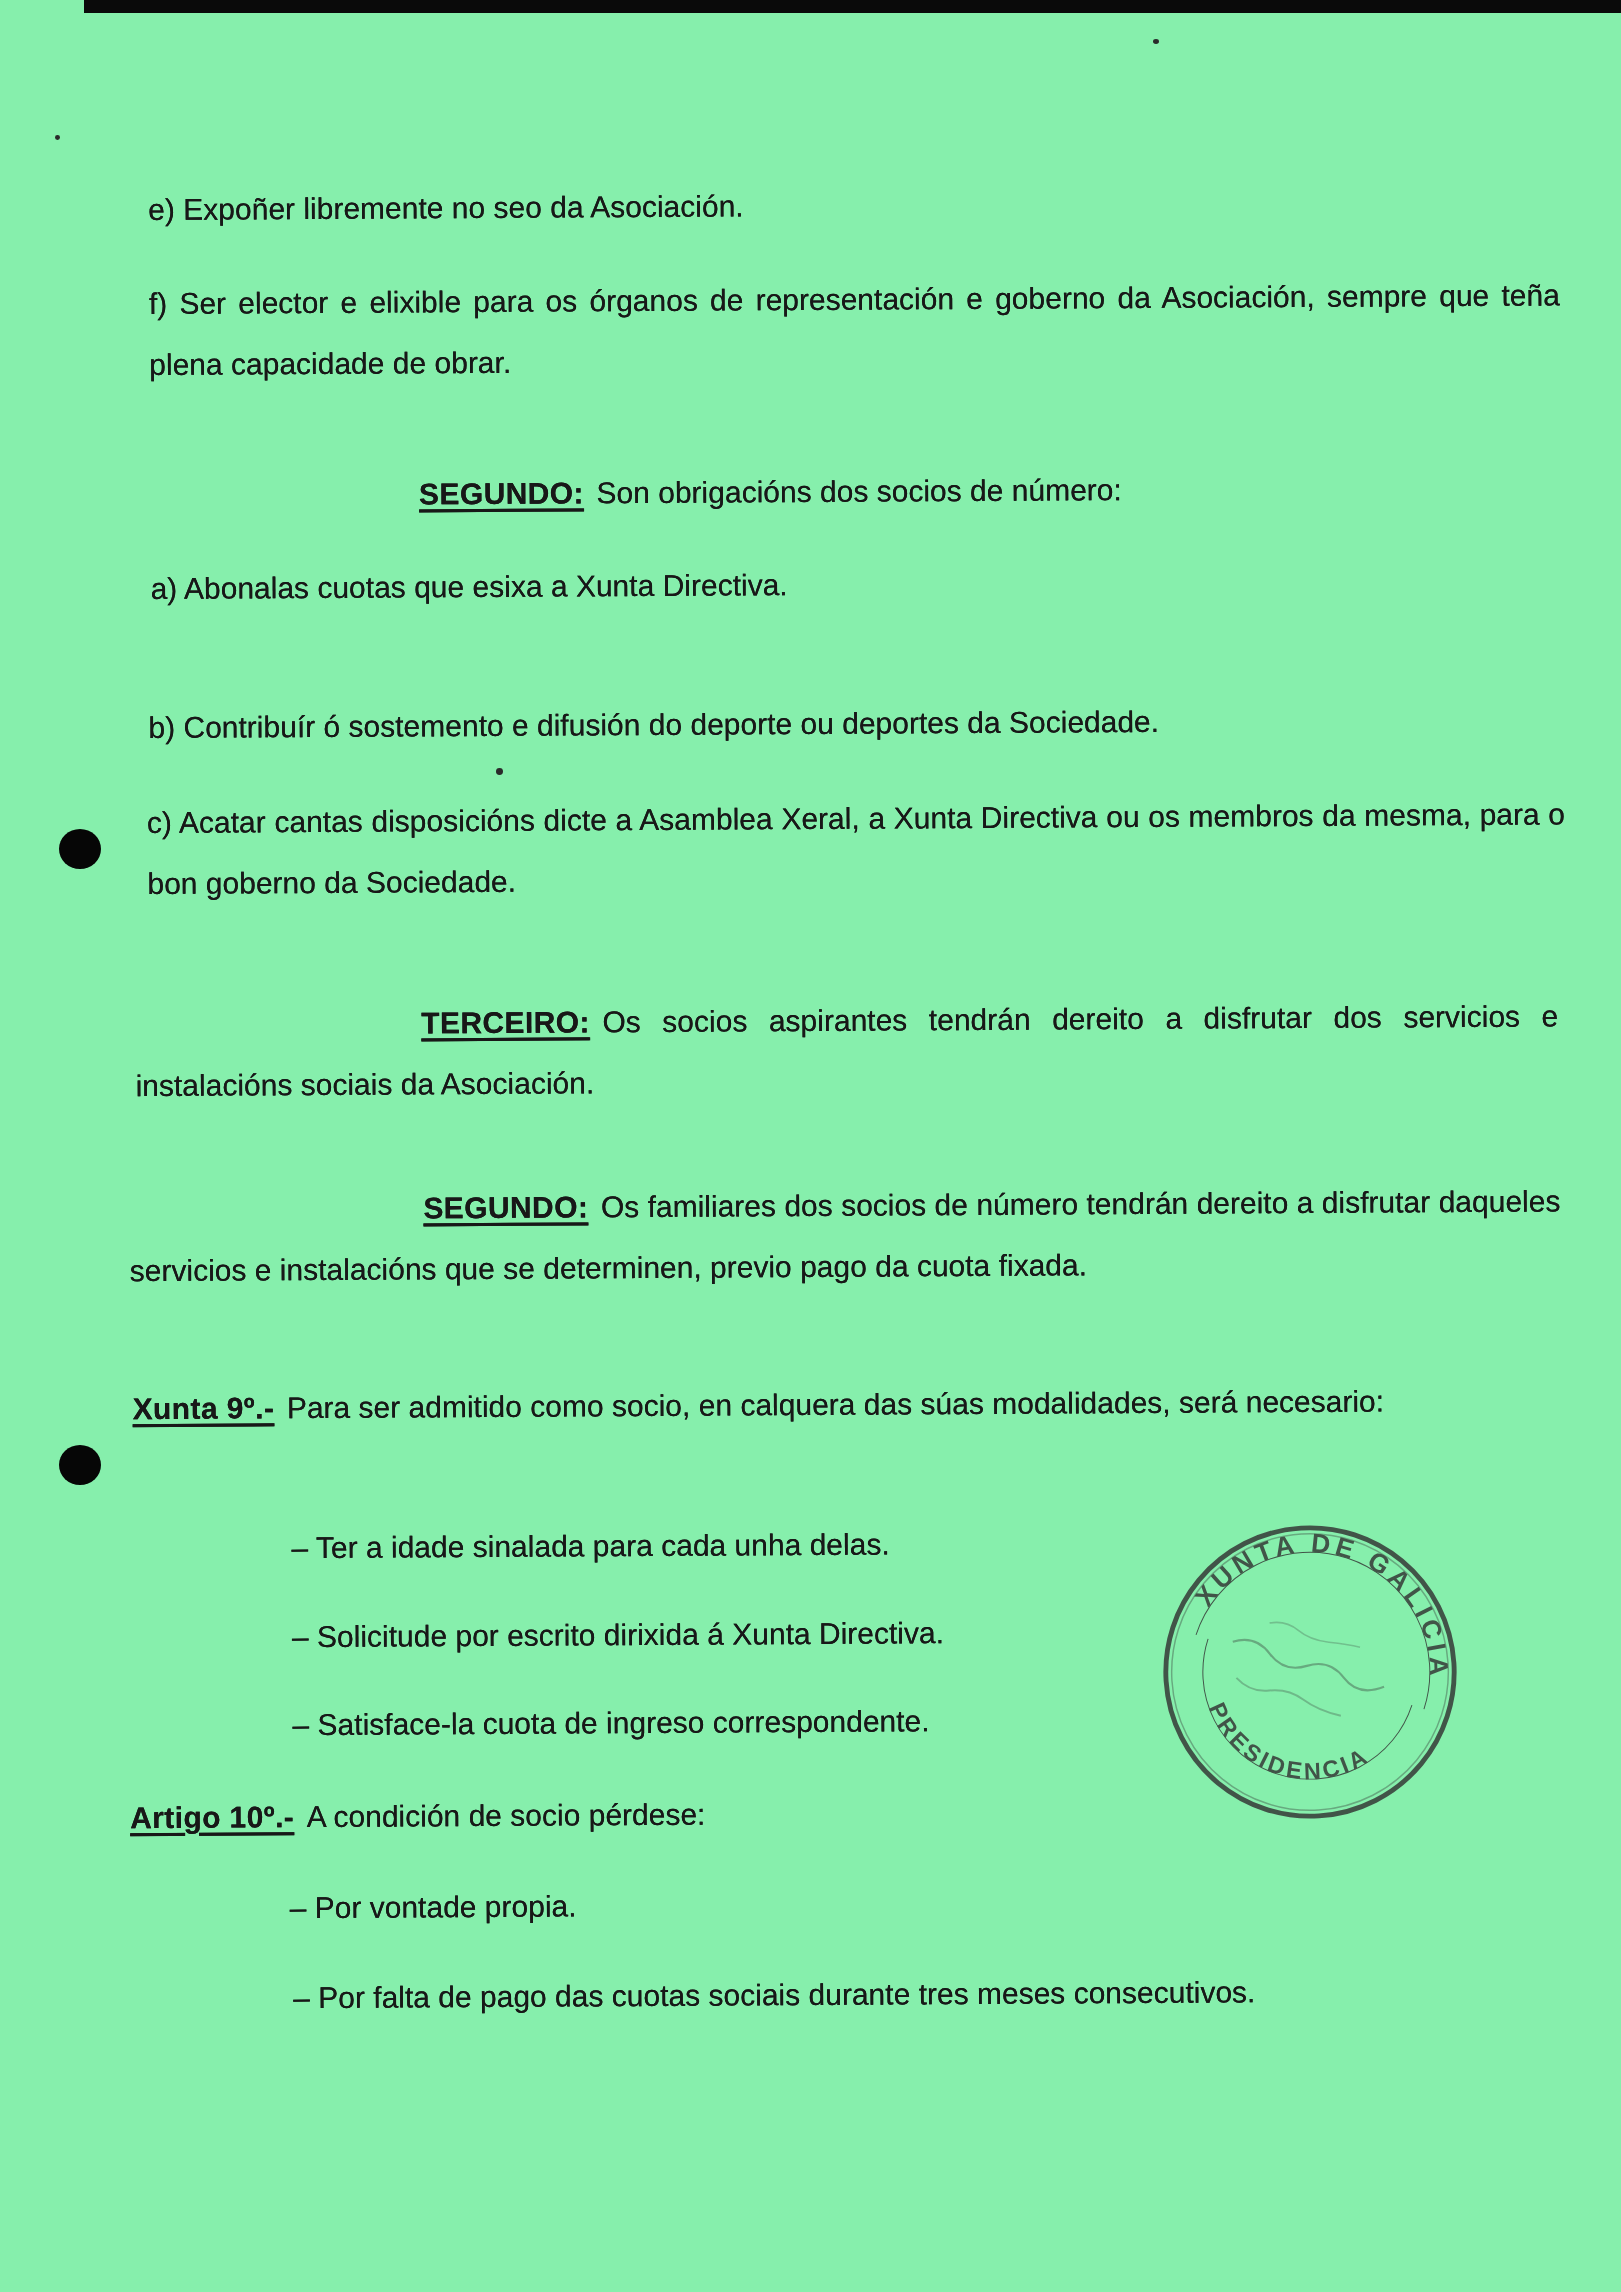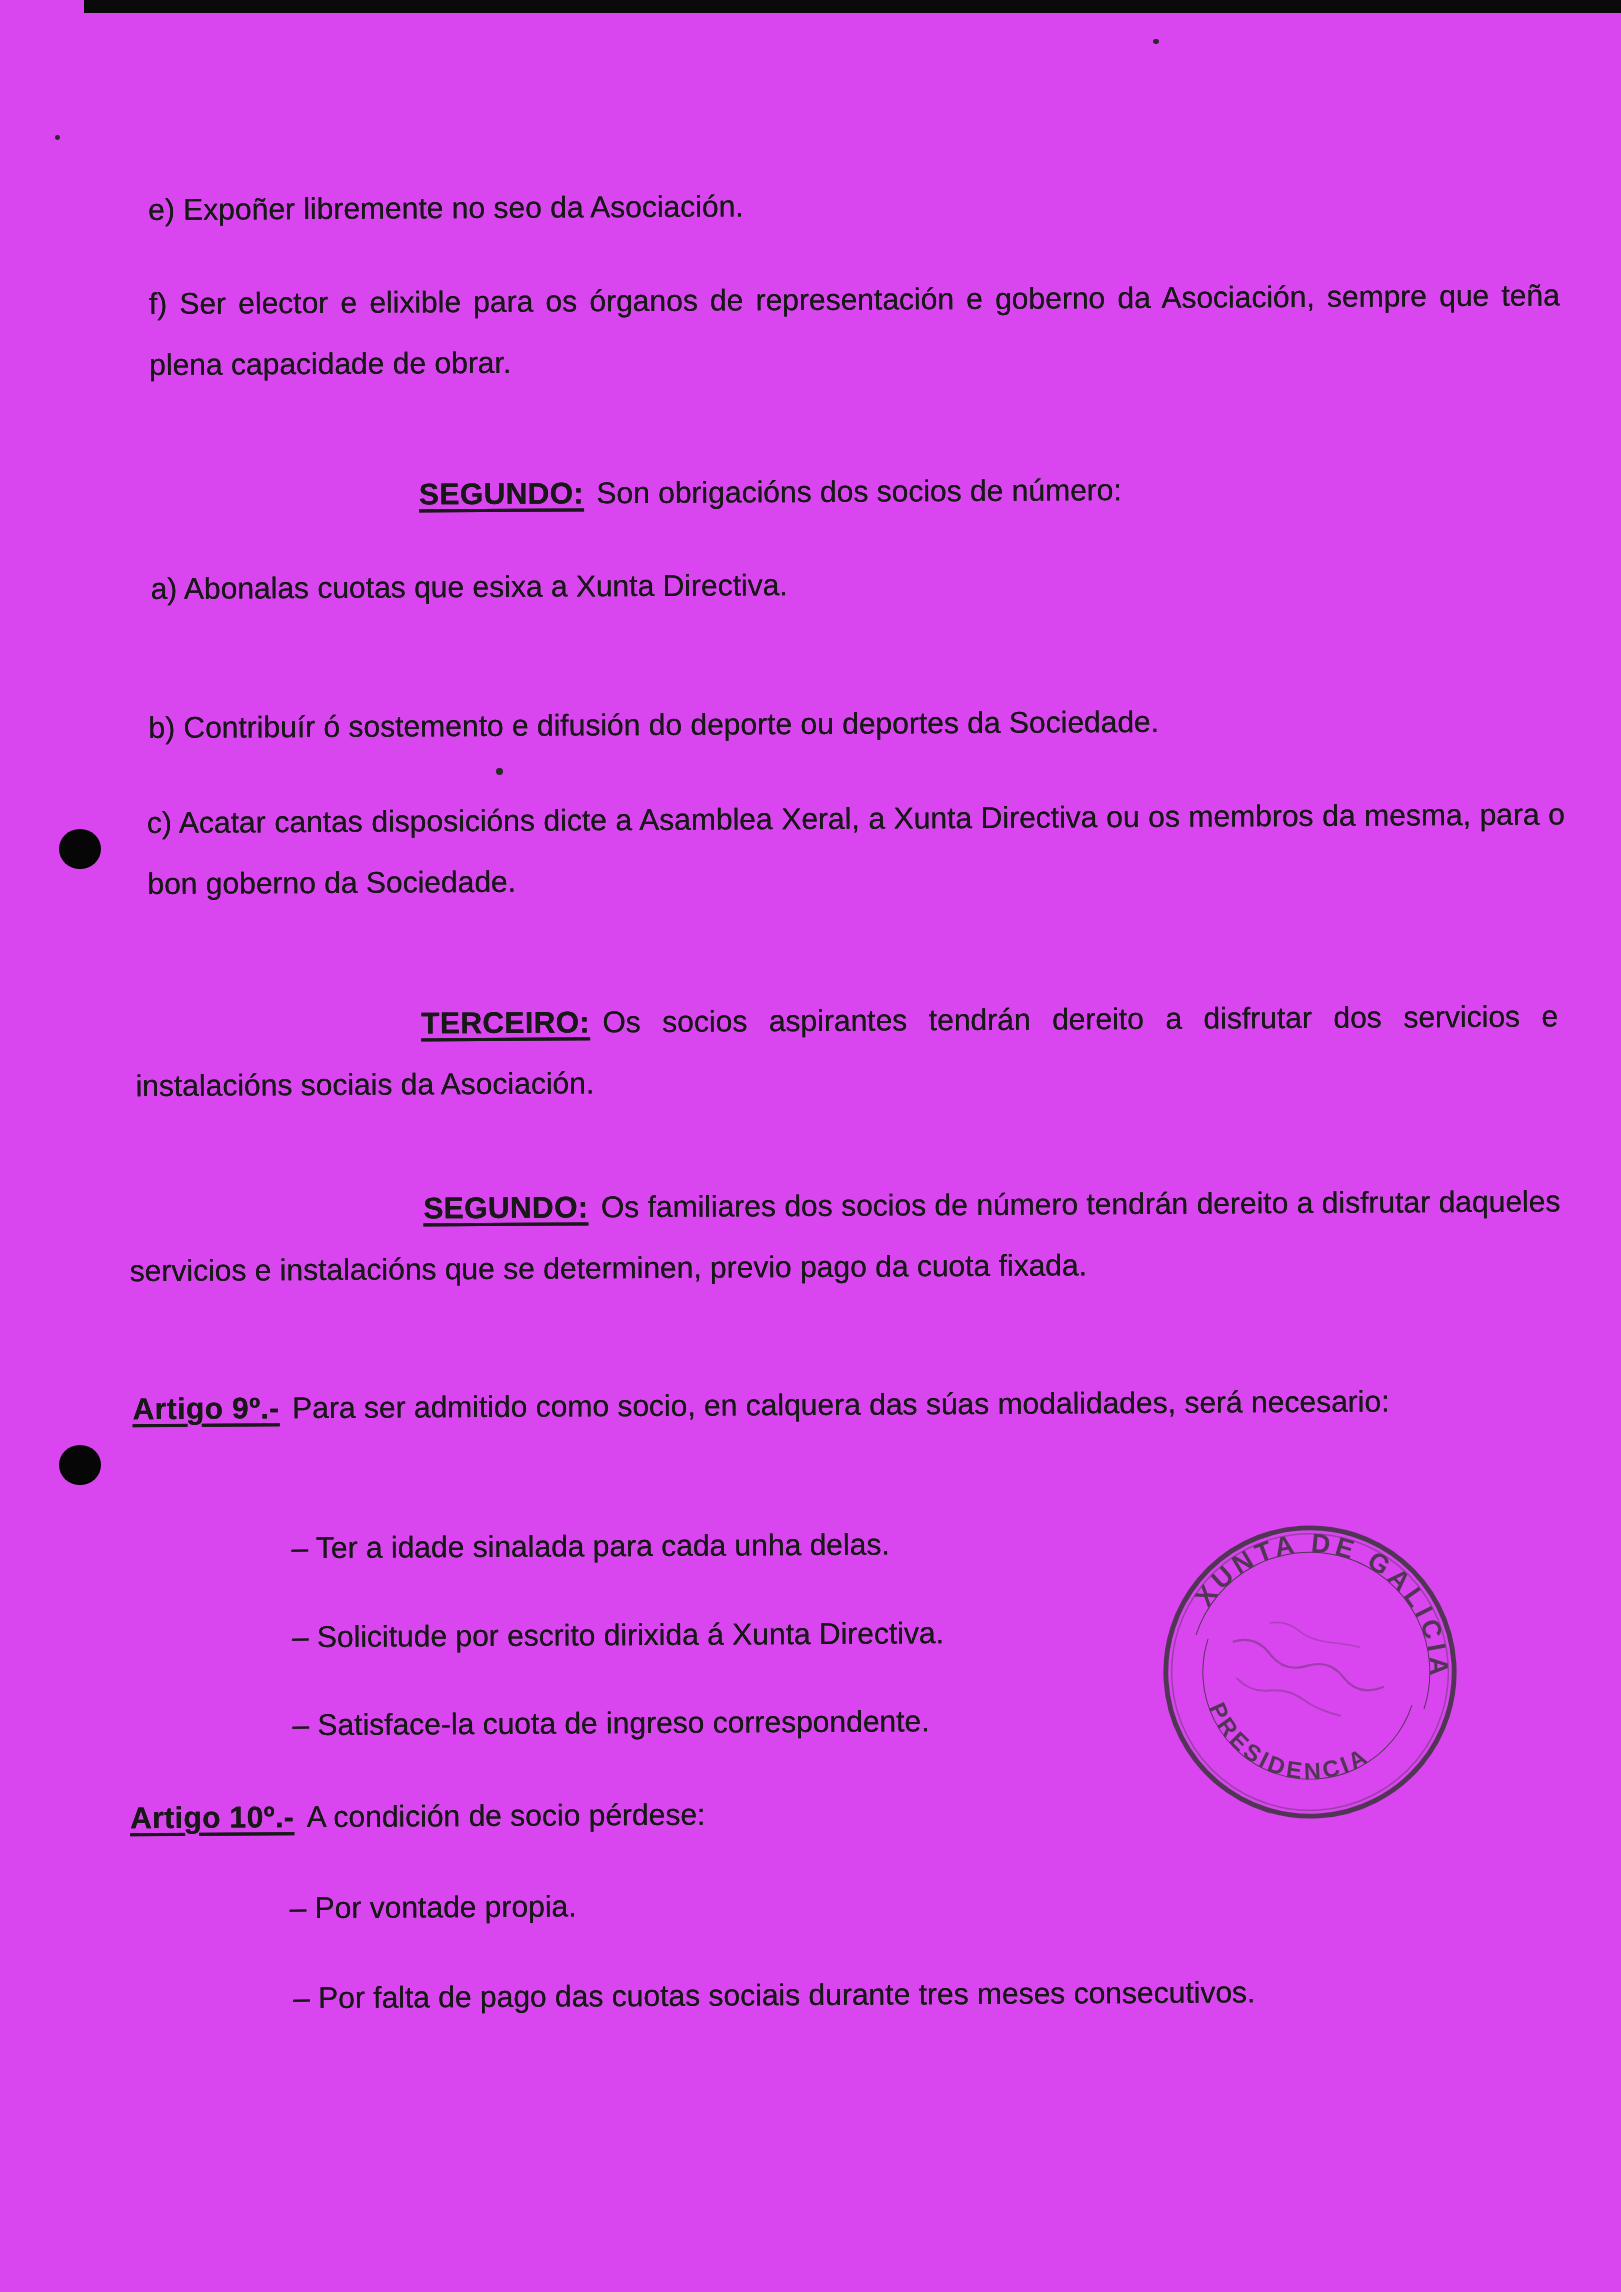--- a/index.html
+++ b/index.html
@@ -4,21 +4,21 @@
 <style>
   * { box-sizing: border-box; }
   html, body { margin: 0; padding: 0; }
   body { background: #8a8a8a; }
 
   .page {
     position: relative;
     width: 1621px;
     height: 2293px;
     margin: 0 auto;
-    background: #d946ef;
+    background: #86efac;
     overflow: hidden;
     font-family: "Liberation Sans", "DejaVu Sans", sans-serif;
     color: #181818;
   }
 
   .topbar {
     position: absolute;
     left: 84px; top: 0;
     width: 1537px; height: 12.7px;
     background: #0a0a0a;
@@ -101,21 +101,21 @@
 
     <p class="para just" style="left:129px;top:990px;width:1423px;text-indent:286px;">
       <span class="h">TERCEIRO:</span><span>Os socios aspirantes tendrán dereito a disfrutar dos servicios e instalacións sociais da Asociación.</span>
     </p>
 
     <p class="para just" style="left:122px;top:1175px;width:1431px;text-indent:294px;">
       <span class="h">SEGUNDO:</span><span>Os familiares dos socios de número tendrán dereito a disfrutar daqueles servicios e instalacións que se determinen, previo pago da cuota fixada.</span>
     </p>
 
     <p class="para just" style="left:124px;top:1374px;width:1433px;">
-      <span class="h">Artigo 9º.-</span><span>Para ser admitido como socio, en calquera das súas modalidades, será necesario:</span>
+      <span class="h">Xunta 9º.-</span><span>Para ser admitido como socio, en calquera das súas modalidades, será necesario:</span>
     </p>
 
     <p class="para nowrap" style="left:282px;top:1514px;">– Ter a idade sinalada para cada unha delas.</p>
     <p class="para nowrap" style="left:282px;top:1603px;">– Solicitude por escrito dirixida á Xunta Directiva.</p>
     <p class="para nowrap" style="left:282px;top:1691px;">– Satisface-la cuota de ingreso correspondente.</p>
 
     <p class="para nowrap" style="left:119px;top:1783px;">
       <span class="h">Artigo 10º.-</span><span>A condición de socio pérdese:</span>
     </p>
 

